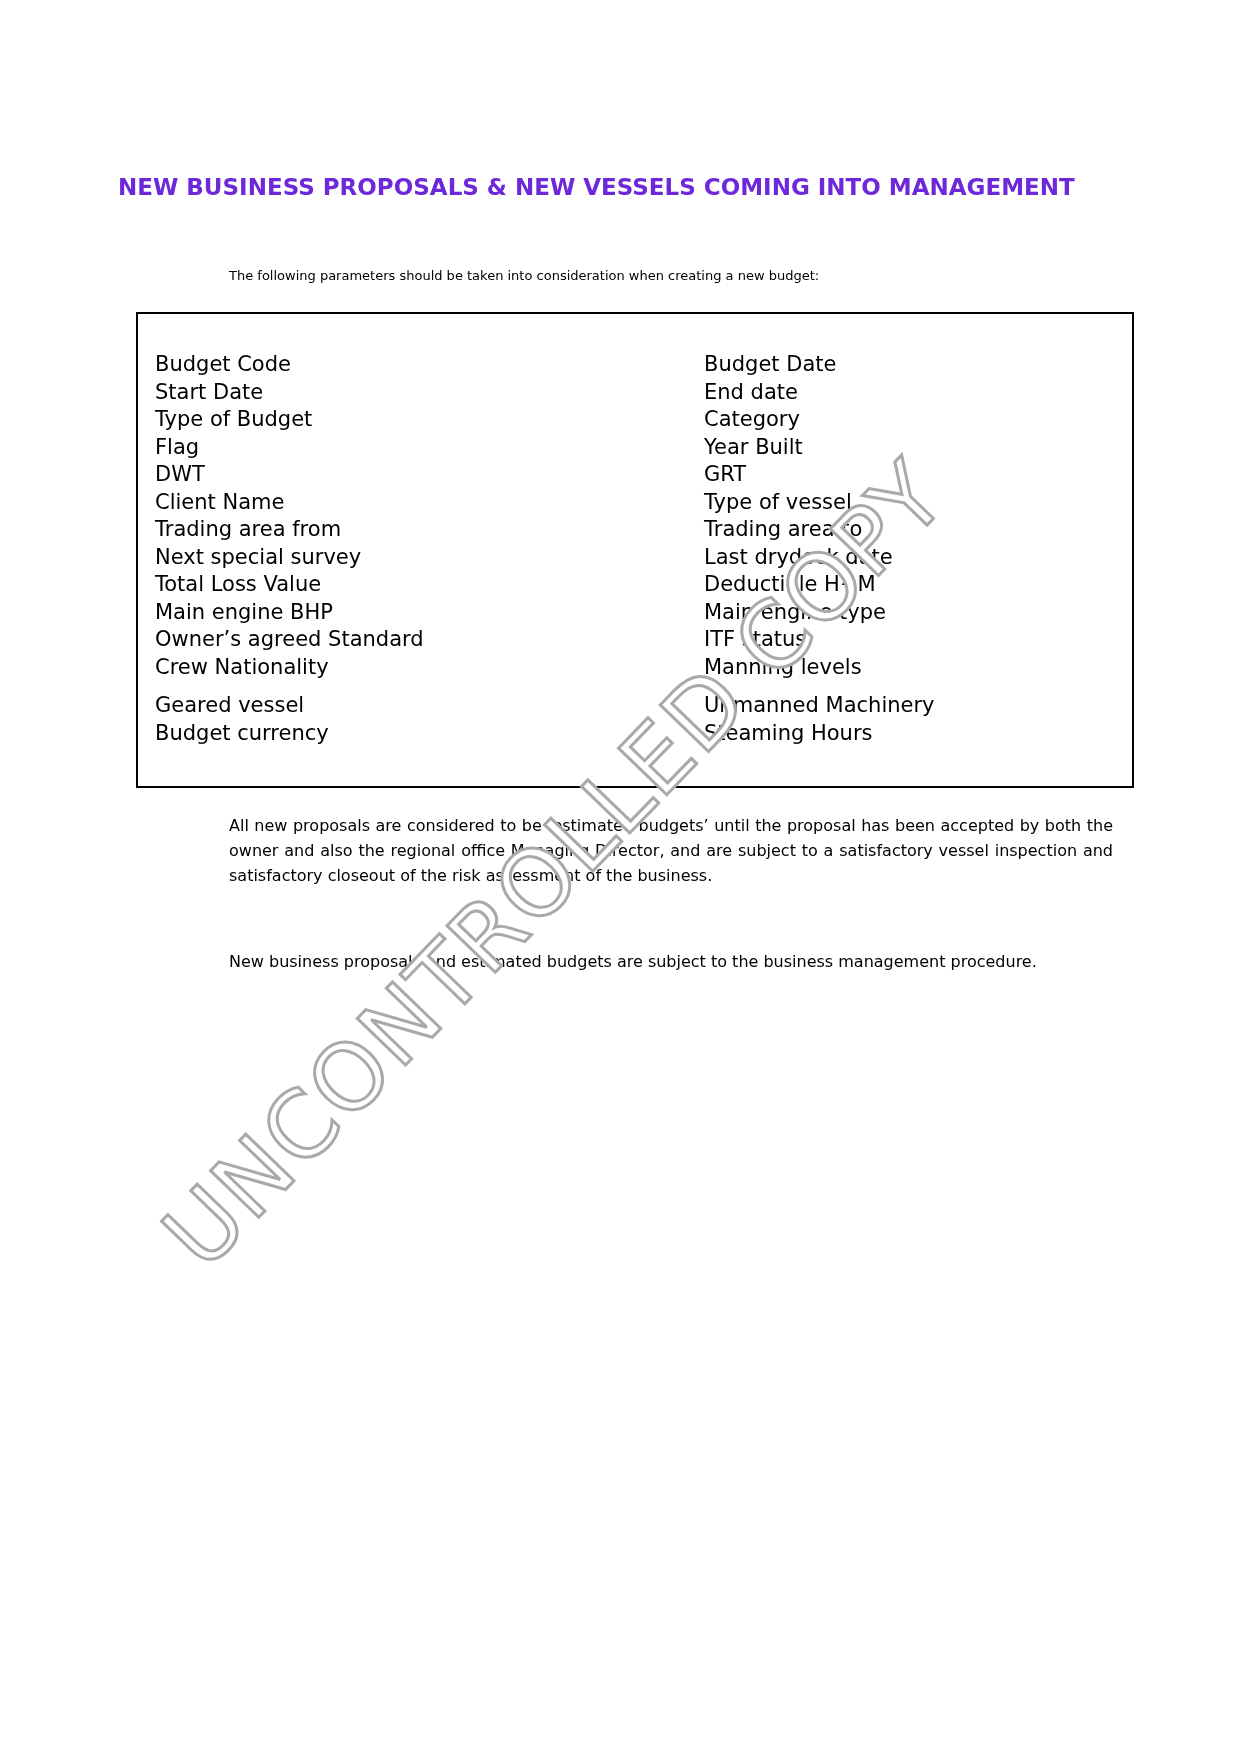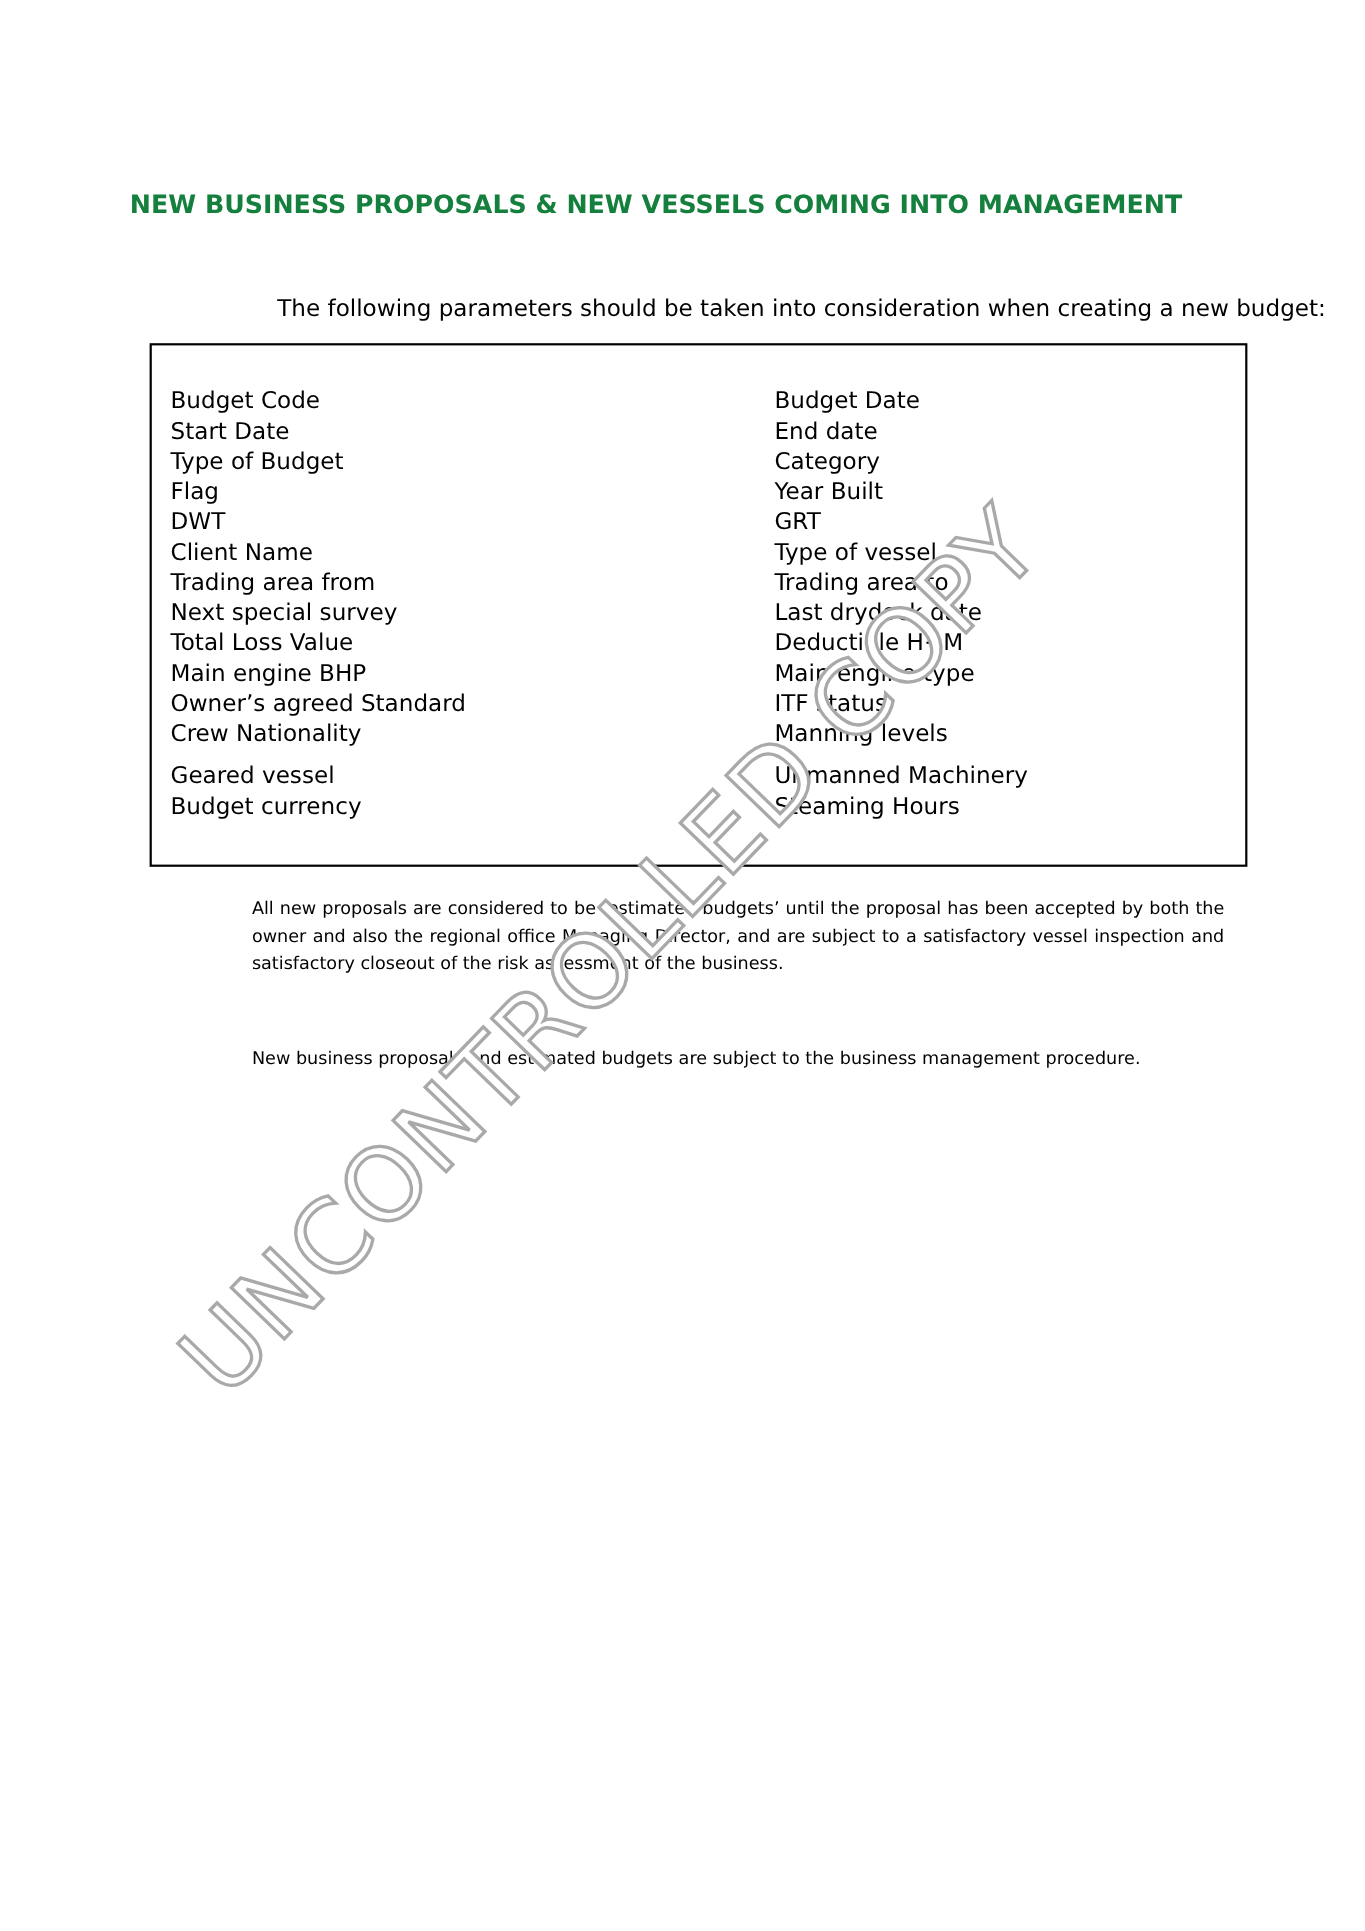--- a/index.html
+++ b/index.html
@@ -1,20 +1,20 @@
 <!DOCTYPE html>
 <html><head>
 <meta charset="utf-8">
 <style>
   html, body { margin: 0; padding: 0; background: #ffffff; }
   body { width: 1241px; height: 1755px; position: relative; overflow: hidden;
          font-family: "DejaVu Sans", sans-serif; color: #000; }
   .title { position: absolute; left: 118px; top: 174px; font-size: 23px; font-weight: bold;
-           color: #15803d; letter-spacing: 0px; white-space: nowrap; }
-  .intro { position: absolute; left: 229px; top: 268px; font-size: 21px; white-space: nowrap; margin-left: 23px; }
+           color: #6d28d9; letter-spacing: 0px; white-space: nowrap; }
+  .intro { position: absolute; left: 229px; top: 268px; font-size: 13px; white-space: nowrap; }
   .box { position: absolute; left: 136px; top: 312px; width: 998px; height: 476px;
          border: 2px solid #000; box-sizing: border-box; }
   .col { position: absolute; top: 37px; font-size: 21px; line-height: 27.5px; }
   .col.left { left: 17px; }
   .col.right { left: 566px; }
   .col .item { white-space: nowrap; }
   .col .gap { height: 11px; }
   .para { position: absolute; left: 229px; width: 884px; font-size: 16px; line-height: 25px;
           text-align: justify; }
   .p1 { top: 813px; }

